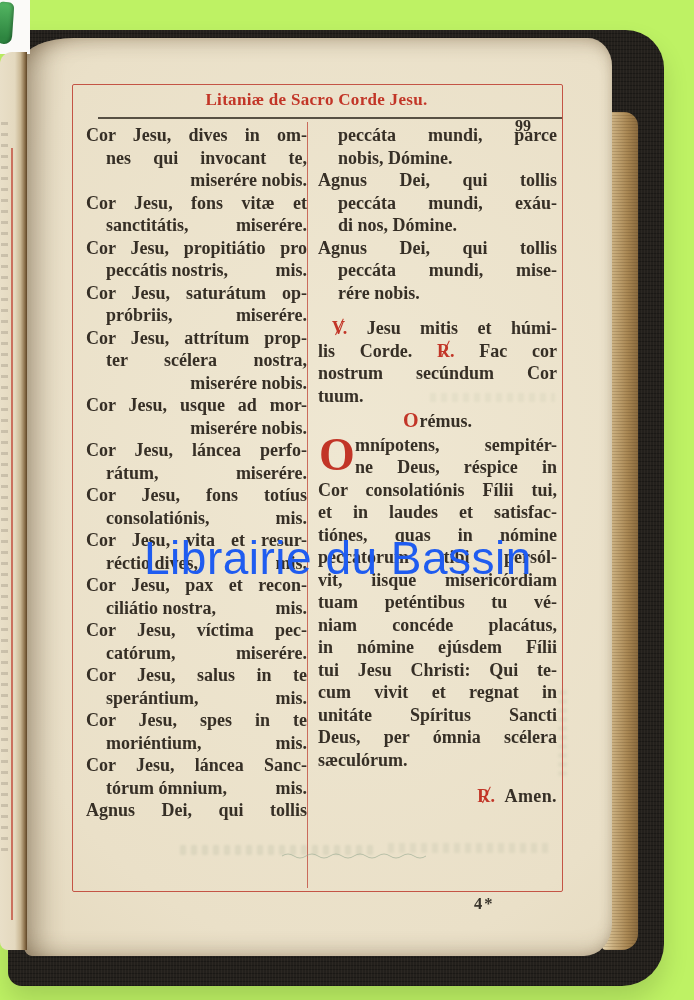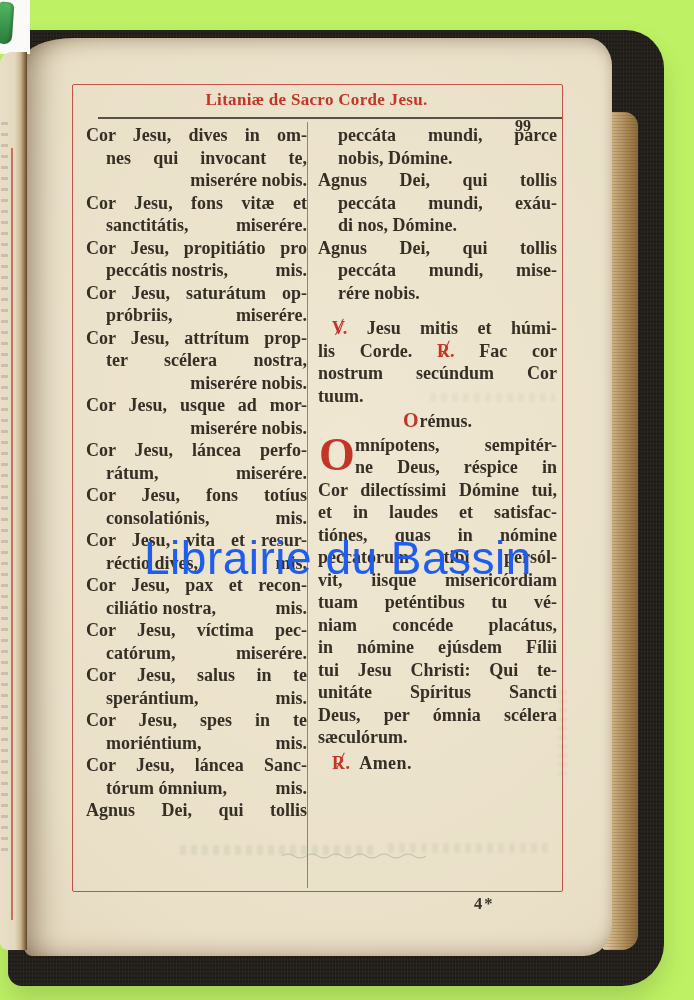--- a/index.html
+++ b/index.html
@@ -57,21 +57,21 @@
   .tl.r{text-align:right;}
   .tl.p{display:flex;justify-content:space-between;padding-left:20px;}
   .tl.c{text-align:center;}
   .tl.v1{padding-left:14px;}
   .tl.dc{padding-left:37px;}
   .tl.amen{padding-left:14px;letter-spacing:.4px;}
   .tl.amen .vr{margin-right:9px;}
   .sec-versicle{margin-top:13px;}
   .sec-oremus{margin-top:2px;}
   .sec-prayer{margin-top:2px;position:relative;}
-  .sec-amen{margin-top:3px;}
+  .sec-amen{margin-top:14px;text-align:right;}
   .sec-indulgence{margin-top:0;}
   .sec-indulgence .tl{color:var(--text-red,#c23527);text-align:center;font-size:16px;height:21.5px;line-height:21.5px;}
   .sec-indulgence .tl.ind2{font-size:16.5px;}
   .vr{color:var(--text-red,#c23527);position:relative;display:inline-block;}
   .vr::after{content:"";position:absolute;left:46%;top:4%;width:1.4px;height:78%;
     background:currentColor;transform:rotate(26deg);}
   .redcap{color:var(--text-red,#c23527);font-size:20px;margin-right:1px;}
   .dropcap{position:absolute;left:1px;top:0;font-size:46px;line-height:42px;
     color:var(--text-red,#c23527);font-weight:bold;}
   .sig-mark{position:absolute;left:474px;top:894px;width:50px;color:#3a352c;
@@ -197,29 +197,30 @@
         <div class="tl ">tuum.</div>
       </div>
     <div class="sec-oremus">
         <div class="tl c"><span class="redcap">O</span><span>rémus.</span></div>
       </div>
     <div class="sec-prayer">
       <span class="dropcap">O</span>
       <div>
           <div class="tl j dc">mnípotens, sempitér-</div>
           <div class="tl j dc">ne Deus, réspice in</div>
-          <div class="tl j">Cor dilectíssimi Dómine tui,</div>
+          <div class="tl j">Cor consolatiónis Fílii tui,</div>
           <div class="tl j">et in laudes et satisfac-</div>
           <div class="tl j">tiónes, quas in nómine</div>
           <div class="tl j">peccatórum tibi persól-</div>
           <div class="tl j">vit, iisque misericórdiam</div>
           <div class="tl j">tuam peténtibus tu vé-</div>
           <div class="tl j">niam concéde placátus,</div>
           <div class="tl j">in nómine ejúsdem Fílii</div>
           <div class="tl j">tui Jesu Christi: Qui te-</div>
+          <div class="tl j">cum vivit et regnat in</div>
           <div class="tl j">unitáte Spíritus Sancti</div>
           <div class="tl j">Deus, per ómnia scélera</div>
           <div class="tl ">sæculórum.</div>
         </div>
     </div>
     <div class="sec-amen">
         <div class="tl amen"><span class="vr">R.</span><span>Amen.</span></div>
       </div>
   </div>
 

